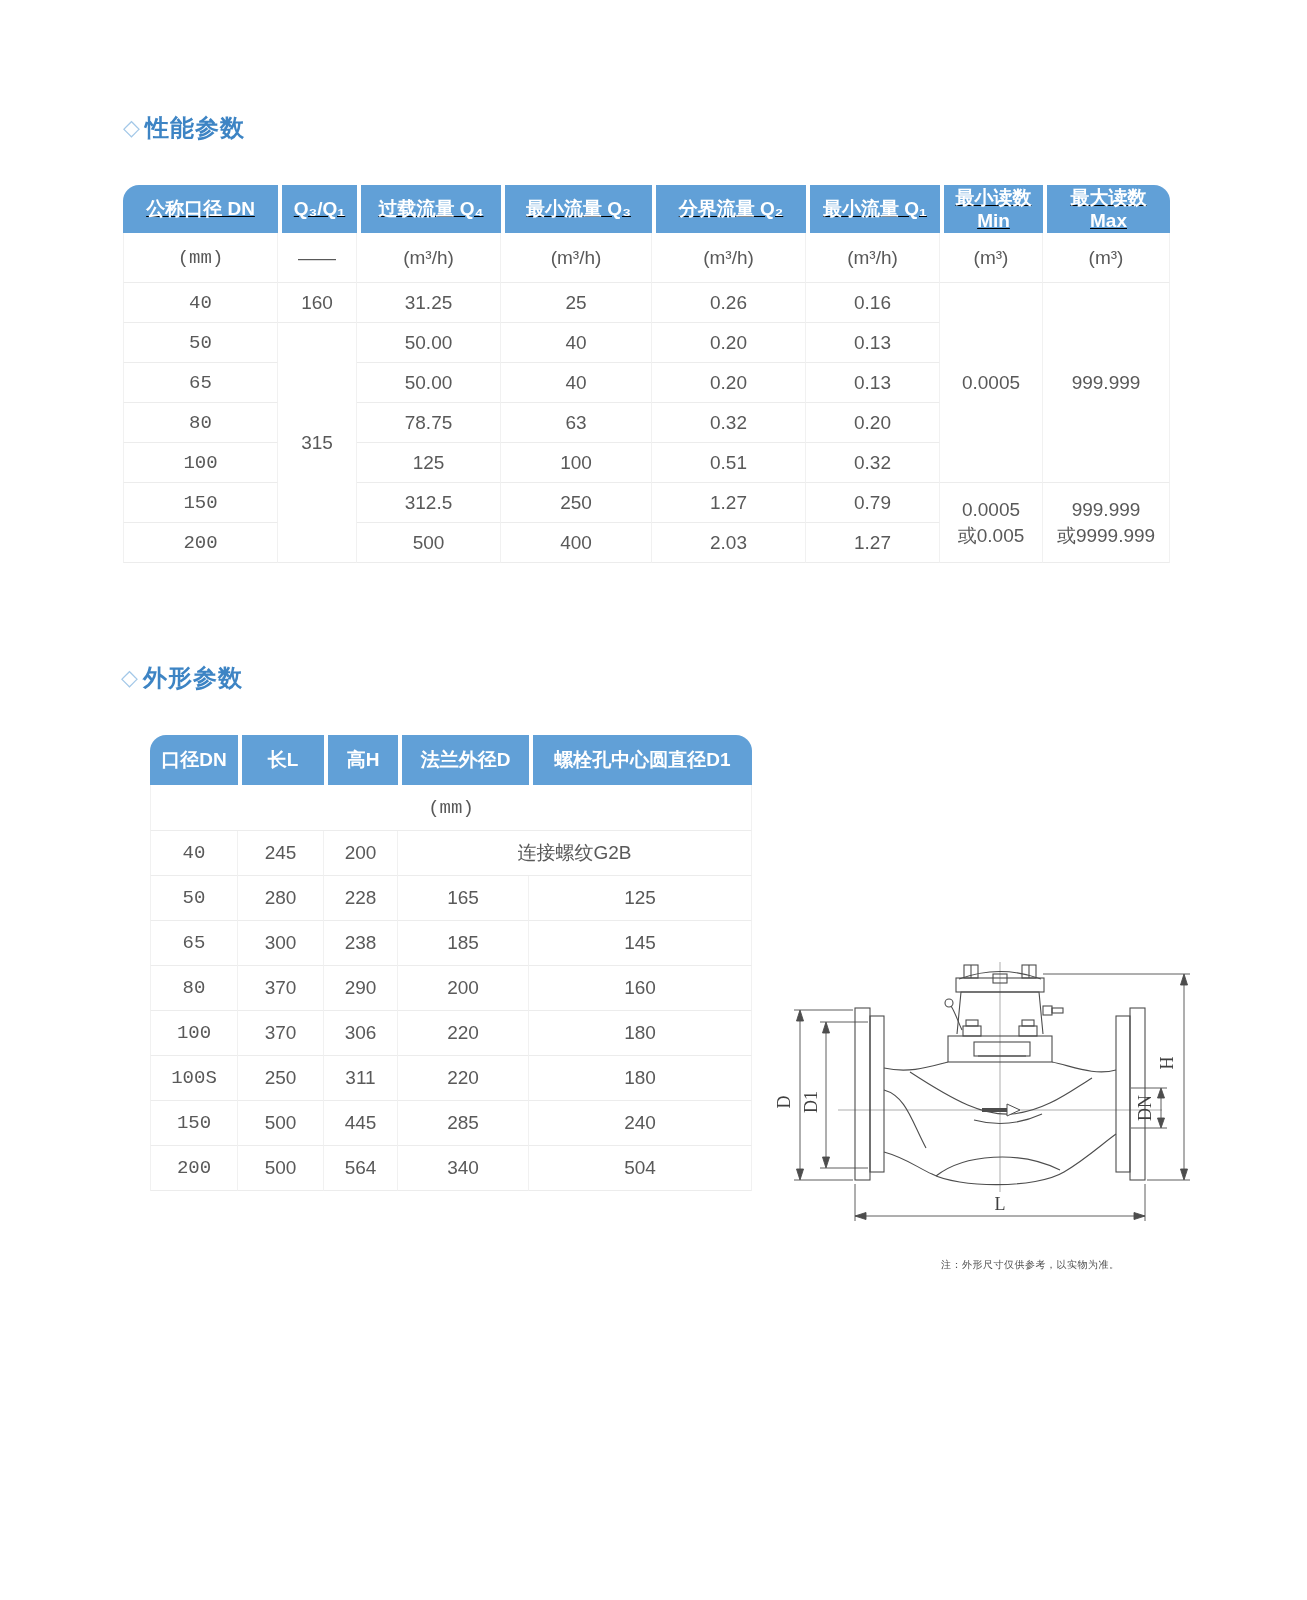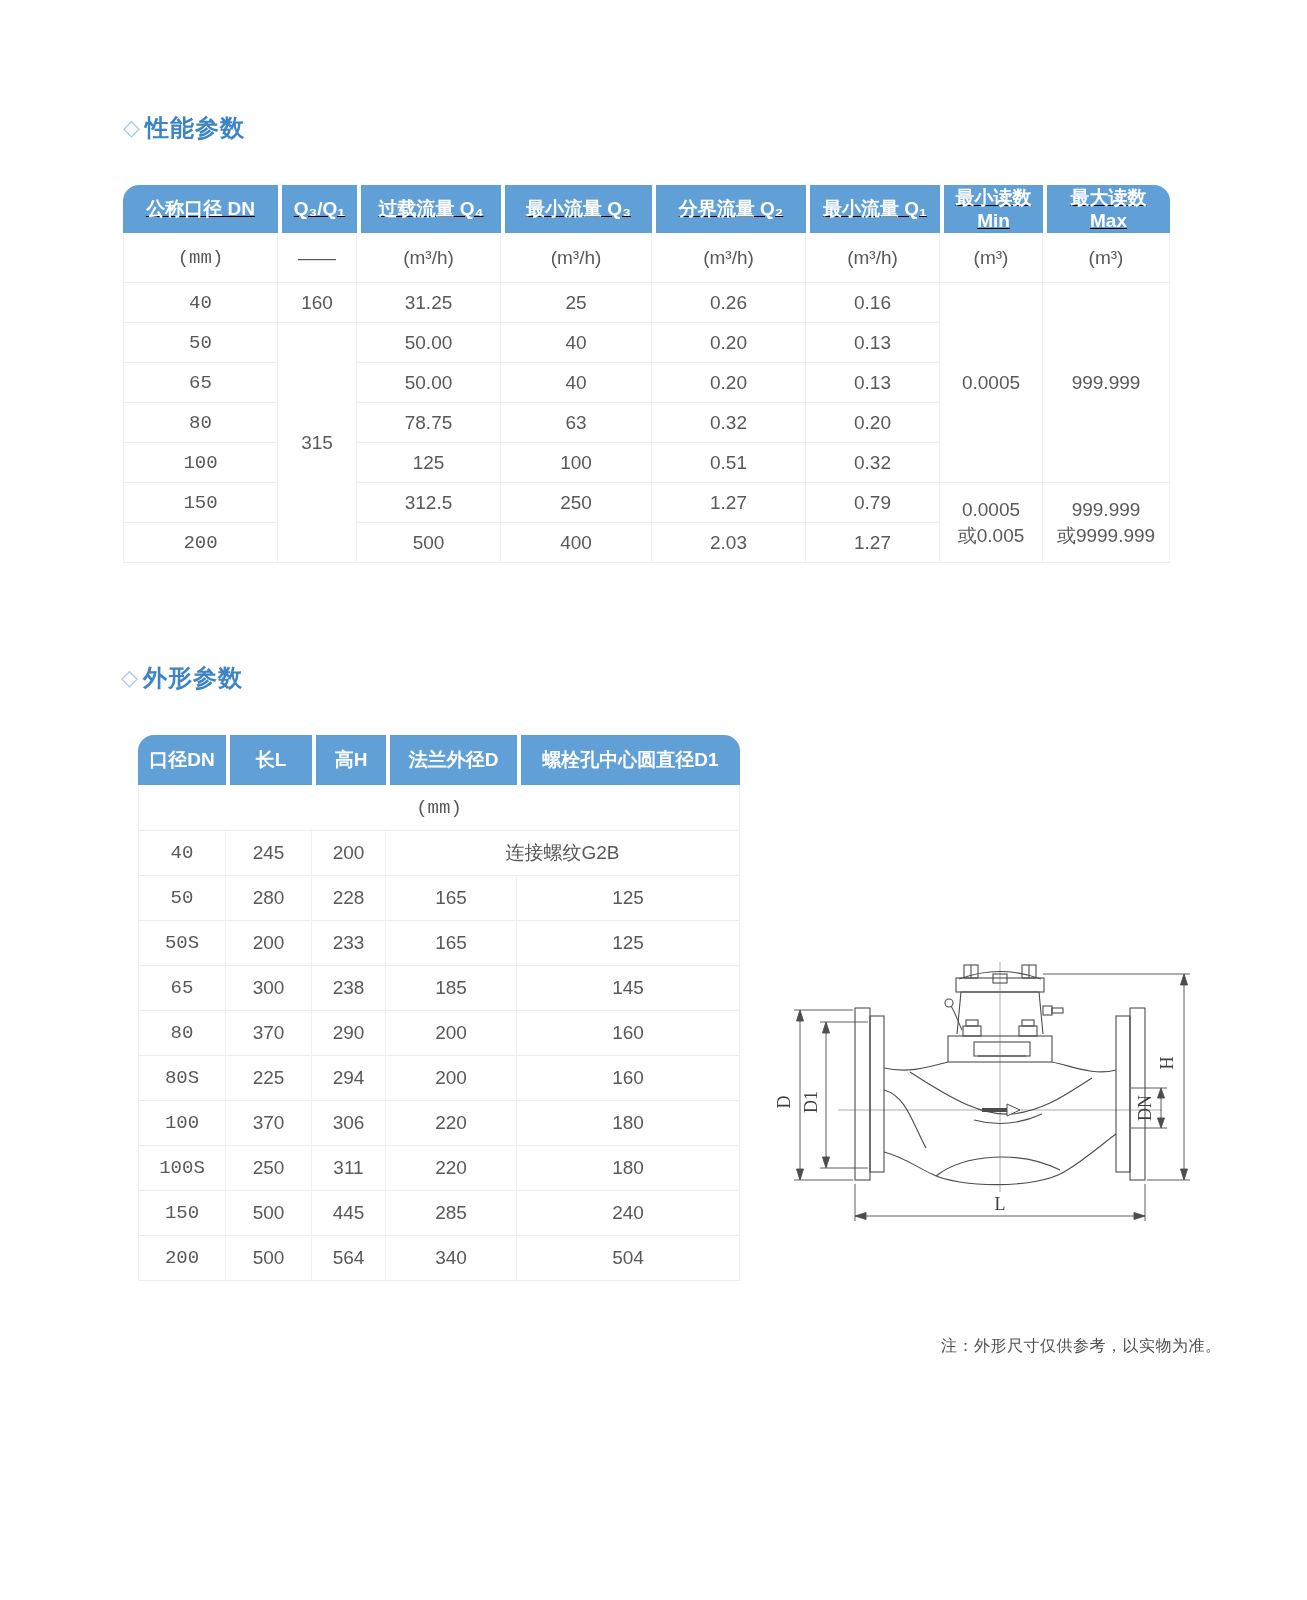--- a/index.html
+++ b/index.html
@@ -34,21 +34,21 @@
   tr.hdr1 { height:48px;text-decoration:underline; }
   tr.units1 { height:50px; }
   tr.r40 { height:40px; }
   tr.hdr2 { height:50px; }
   tr.units2 { height:46px; }
   tr.r45 { height:45px; }
   .two-line div { line-height:26px; }
 
   .diagram { position:absolute; left:760px; top:858px; width:440px; height:410px; }
   .note {
-    position:absolute; left:941px; top:1336px; font-size:16px; color:#4f4f4f; letter-spacing:0.5px;
+    position:absolute; left:941px; top:1258px; font-size:10px; color:#4f4f4f; letter-spacing:0.5px;
   }
 </style>
 </head>
 <body>
 
 <div class="page">
 
   <div class="section-title" style="left:123px; top:112px;">
     <span class="bullet">◇</span>
     <span>性能参数</span>
@@ -154,21 +154,21 @@
       <td>1.27</td>
     </tr>
   </tbody>
     </table>
 
   <div class="section-title" style="left:121px; top:662px;">
     <span class="bullet">◇</span>
     <span>外形参数</span>
   </div>
 
-  <table class="tbl" style="left:138px; top:735px; width:602px;">
+  <table class="tbl" style="left:150px; top:735px; width:602px;">
     <colgroup>
       <col style="width:88px">
         <col style="width:86px">
         <col style="width:74px">
         <col style="width:131px">
         <col style="width:223px">
     </colgroup>
     <tbody>
         <tr class="hdr2">
       <th>口径DN</th>
@@ -187,44 +187,30 @@
       <td colspan="2">连接螺纹G2B</td>
     </tr>
     <tr class="r45">
       <td>50</td>
       <td>280</td>
       <td>228</td>
       <td>165</td>
       <td>125</td>
     </tr>
     <tr class="r45">
-      <td>50S</td>
-      <td>200</td>
-      <td>233</td>
-      <td>165</td>
-      <td>125</td>
-    </tr>
-    <tr class="r45">
       <td>65</td>
       <td>300</td>
       <td>238</td>
       <td>185</td>
       <td>145</td>
     </tr>
     <tr class="r45">
       <td>80</td>
       <td>370</td>
       <td>290</td>
-      <td>200</td>
-      <td>160</td>
-    </tr>
-    <tr class="r45">
-      <td>80S</td>
-      <td>225</td>
-      <td>294</td>
       <td>200</td>
       <td>160</td>
     </tr>
     <tr class="r45">
       <td>100</td>
       <td>370</td>
       <td>306</td>
       <td>220</td>
       <td>180</td>
     </tr>

